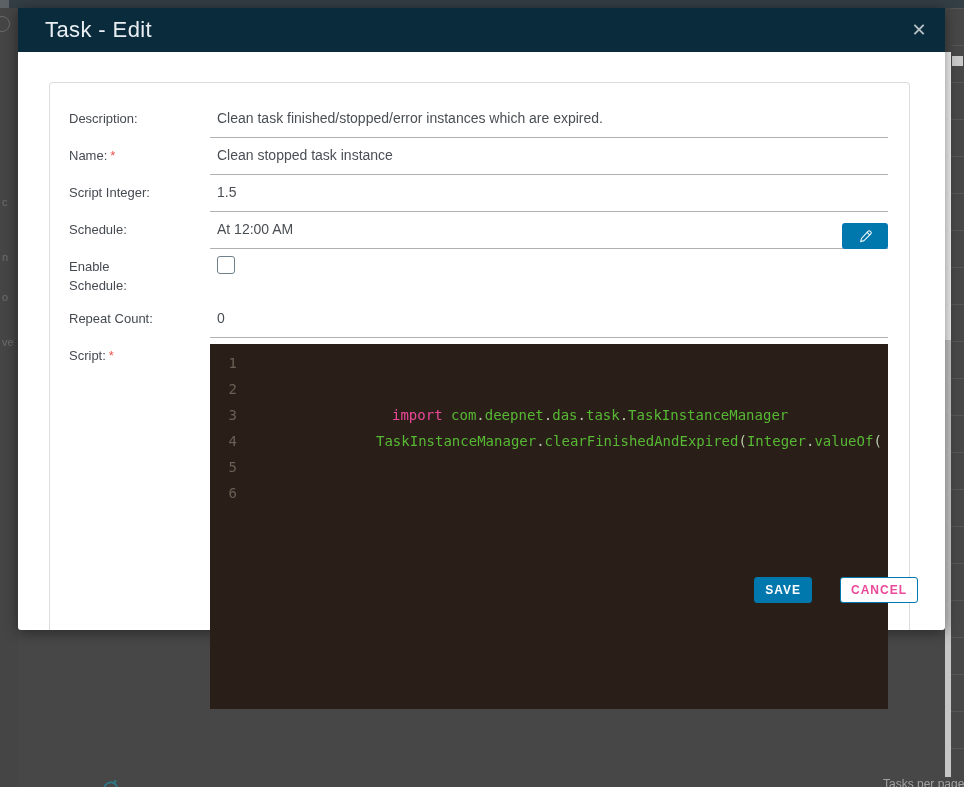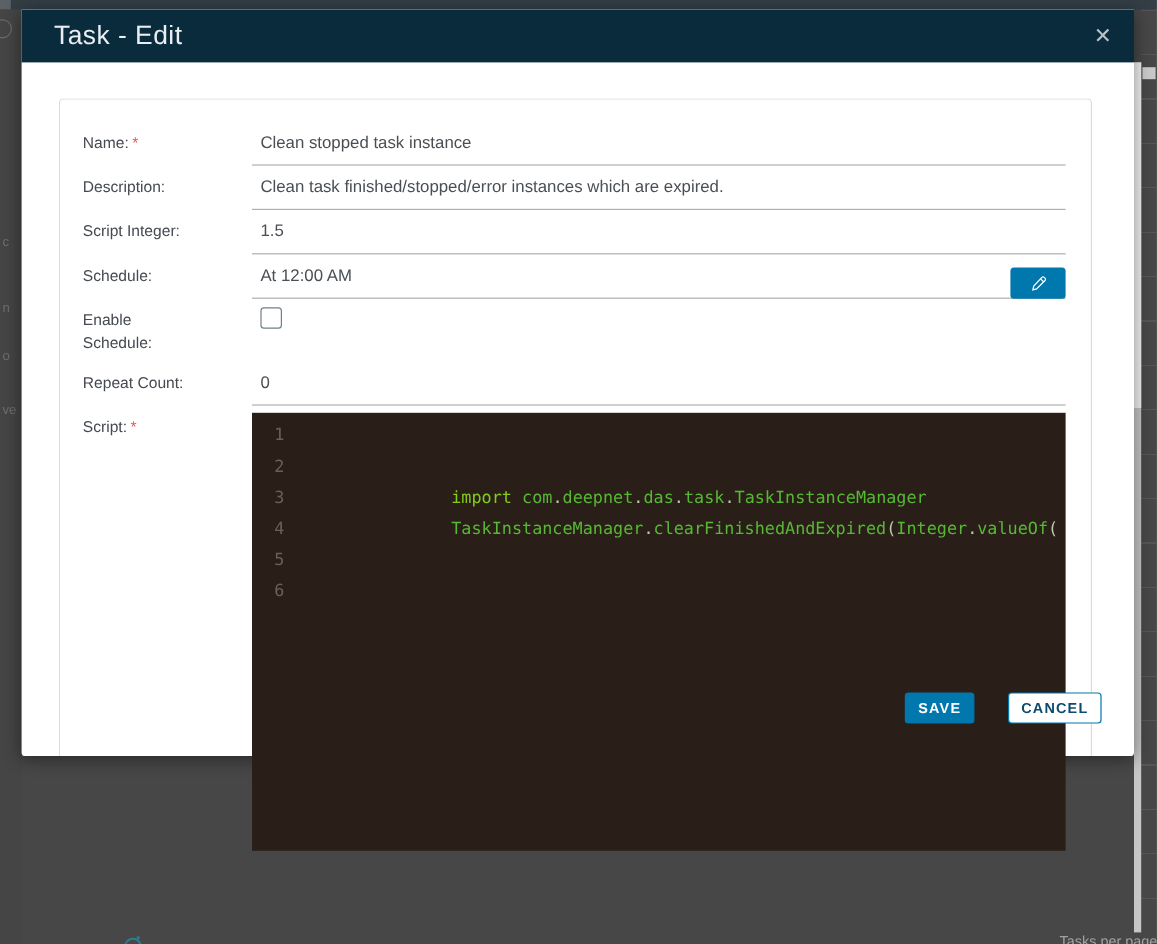--- a/index.html
+++ b/index.html
@@ -53,30 +53,30 @@
   .checkbox{display:inline-block;width:16px;height:16px;border:1.5px solid #6f808b;border-radius:3px;
             background:#fff;margin:1px 0 0 7px;cursor:pointer;}
 
   
   .editor{height:365px;background:#291f18;display:flex;overflow:hidden;
           font-family:"DejaVu Sans Mono","Liberation Mono",monospace;font-size:14px;line-height:26px;}
   .ed-gutter{flex:0 0 40px;padding-top:6px;color:#6a6055;text-align:right;}
   .ed-gutter div{padding-right:13px;}
   .ed-code{flex:1;padding:6px 0 0 8px;overflow:hidden;color:#cfc6bb;}
   .ed-code .line{white-space:pre;height:26px;}
-  .ed-code .kw{color:#84cc16;}
+  .ed-code .kw{color:#ec4899;margin-left:16px;}
   .ed-code .id{color:#57b834;}
   .ed-code .pn{color:#bac9ab;}
 
   
   .footer{position:absolute;right:27px;bottom:27px;display:flex;gap:28px;z-index:5;}
   .btn{height:26px;border-radius:3px;font-size:12px;font-weight:700;letter-spacing:1px;
        cursor:pointer;font-family:"Liberation Sans",sans-serif;padding:0 10px;}
   .btn-primary{background:#0077ad;color:#ffffff;border:1px solid #0077ad;}
-  .btn-outline{background:#ffffff;color:#0c4a6e;border:1px solid #0077ad;}
+  .btn-outline{background:#ffffff;color:#ec4899;border:1px solid #0077ad;}
 </style>
 </head>
 <body>
 
 <div class="stage">
 
   <div class="top-strip">
     <div class="top-strip-corner"></div>
   </div>
   <div class="bg-left">
@@ -106,33 +106,33 @@
       <span class="modal-title">Task - Edit</span>
       <button class="close-btn">
         <span>✕</span>
       </button>
     </div>
 
     <div class="card">
 
       <div class="form-row">
         <div class="field-label">
+          <span>Description:</span>
+        </div>
+        <div class="field-control underlined">
+          <span class="field-value">Clean task finished/stopped/error instances which are expired.</span>
+        </div>
+      </div>
+
+      <div class="form-row">
+        <div class="field-label">
           <span>Name:</span><span class="req">*</span>
         </div>
         <div class="field-control underlined">
           <span class="field-value">Clean stopped task instance</span>
-        </div>
-      </div>
-
-      <div class="form-row">
-        <div class="field-label">
-          <span>Description:</span>
-        </div>
-        <div class="field-control underlined">
-          <span class="field-value">Clean task finished/stopped/error instances which are expired.</span>
         </div>
       </div>
 
       <div class="form-row">
         <div class="field-label">
           <span>Script Integer:</span>
         </div>
         <div class="field-control underlined">
           <span class="field-value">1.5</span>
         </div>

